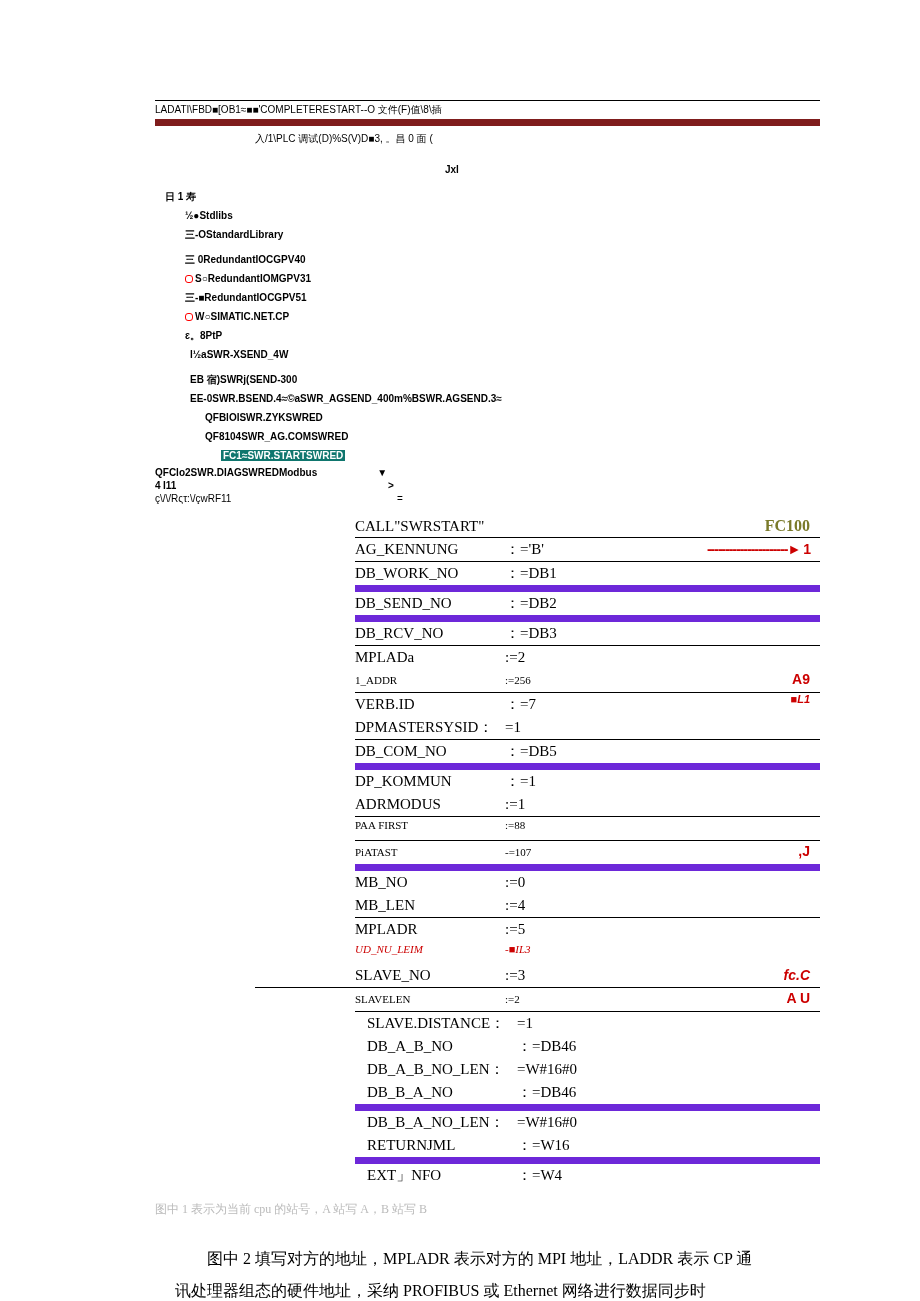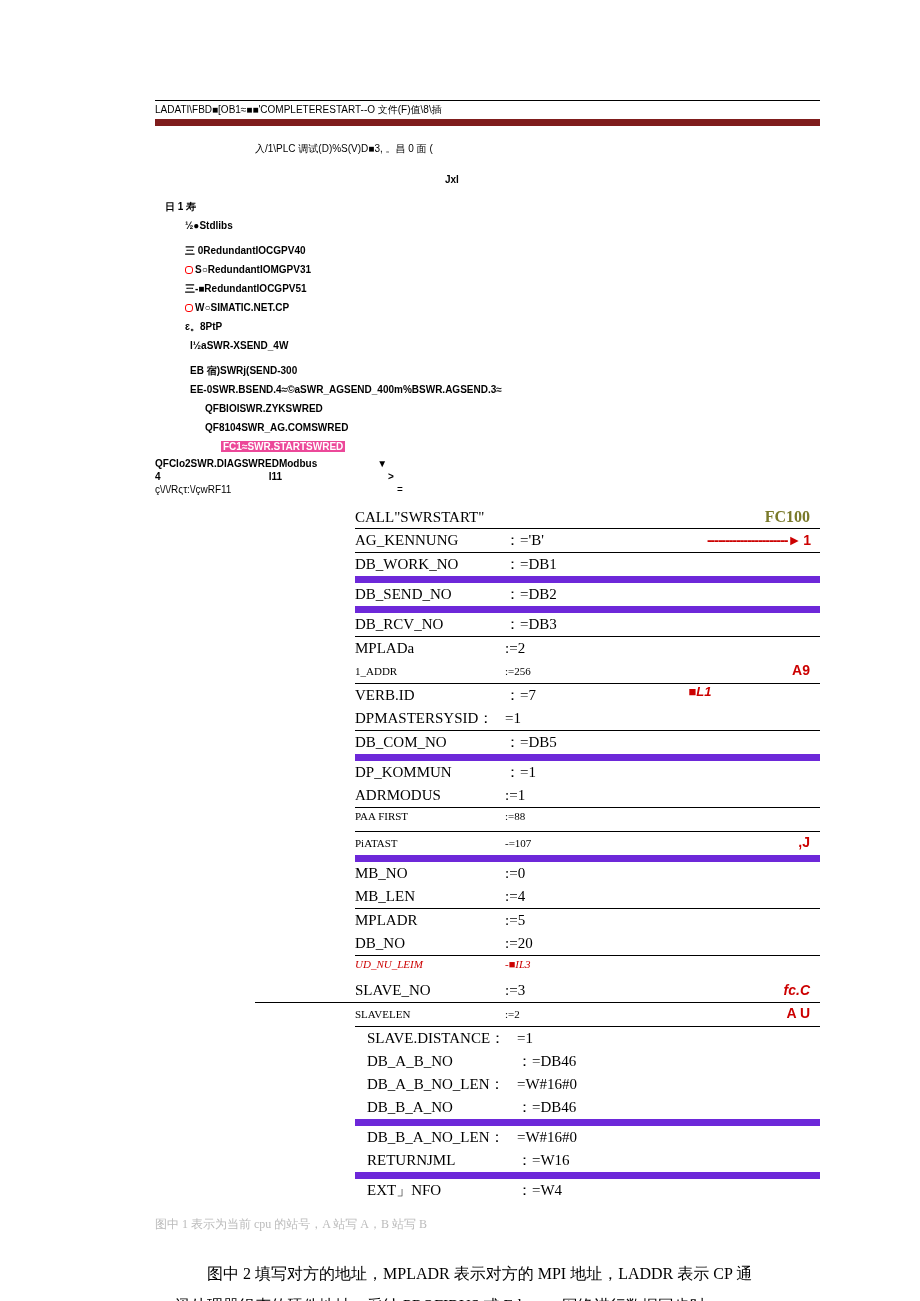--- a/index.html
+++ b/index.html
@@ -1,23 +1,23 @@
 <!DOCTYPE html>
 <html><head>
 <meta charset="utf-8">
 <style>
 body{margin:0;padding:0;background:#fff;font-family:"SimSun","Times New Roman",serif;width:920px}
 .page{padding:100px 100px 40px 155px;font-size:11px;color:#000;position:relative}
 .title-line{font-size:10px;font-family:Arial,sans-serif;padding:2px 0;border-bottom:7px solid #7f1d1d;margin-bottom:2px}
-.sub1{font-size:10px;font-family:Arial,sans-serif;padding-left:100px;margin-top:16px}
+.sub1{font-size:10px;font-family:Arial,sans-serif;padding-left:100px;margin-top:6px}
 .sub2{font-size:10px;font-family:Arial,sans-serif;padding-left:290px;margin-top:18px;font-weight:bold}
 .tree{font-family:Arial,sans-serif;font-size:10px;margin-top:12px;line-height:1.9;font-weight:bold}
 .t0{padding-left:10px}.t1{padding-left:30px}.t2{padding-left:35px}.t3{padding-left:50px}.t4{padding-left:66px}
 .red-dot{display:inline-block;width:6px;height:6px;border:1px solid red;border-radius:3px;margin-right:2px;vertical-align:middle}
-.hlblue{background:#ec4899;color:#fff;padding:0 2px}
+.hlblue{background:#0f766e;color:#fff;padding:0 2px}
 .trow{display:flex;font-family:Arial,sans-serif;font-size:10px;font-weight:bold;margin-top:2px}
 .trow>div:nth-child(1){width:8px}.trow>div:nth-child(2){width:225px}.trow>div:nth-child(3){width:20px}
 .ocr{font-family:Arial,sans-serif;font-size:10px;margin-top:2px}
 
 .code-block{margin:10px 0 0 200px;font-family:"Times New Roman",serif;font-size:15px;line-height:1.55;position:relative}
 .cr{display:flex;align-items:baseline;height:23px}
 .ck{width:150px;white-space:nowrap;overflow:hidden}
 .cv{width:85px;white-space:nowrap}
 .cra{flex:1;text-align:right;font-family:Arial,sans-serif;font-weight:bold;font-size:14px;color:#cc0000;padding-right:10px}
 .olive{color:#7a7a2a;font-family:"Times New Roman",serif;font-size:16px}
@@ -38,20 +38,21 @@
 
 <div class="page">
   <hr class="full">
   <div class="title-line">LADATI\FBD■[OB1≈■■'COMPLETERESTART--O 文件(F)值\8\插</div>
   <div class="sub1">入/1\PLC 调试(D)%S(V)D■3, 。昌      0 面 (</div>
   <div class="sub2">Jxl</div>
 
   <div class="tree">
     <div class="t0">日 1 寿</div>
     <div class="t1">½●Stdlibs</div>
+    <div class="t1">三-OStandardLibrary</div>
     <div style="height:6px"></div>
     <div class="t1">三 0RedundantIOCGPV40</div>
     <div class="t1"><span class="red-dot"></span><span>S○RedundantIOMGPV31</span></div>
     <div class="t1">三-■RedundantIOCGPV51</div>
     <div class="t1"><span class="red-dot"></span><span>W○SIMATIC.NET.CP</span></div>
     <div class="t1">ɛ。8PtP</div>
     <div class="t2">l½aSWR-XSEND_4W</div>
     <div style="height:6px"></div>
     <div class="t2">EB 宿)SWRj(SEND-300</div>
     <div class="t2">EE-0SWR.BSEND.4≈©aSWR_AGSEND_400m%BSWR.AGSEND.3≈</div>
@@ -59,21 +60,21 @@
     <div class="t3">QF8104SWR_AG.COMSWRED</div>
     <div class="t4"><span class="hlblue">FC1≈SWR.STARTSWRED</span></div>
   </div>
 
   <div class="trow">
     <div style="width:auto;padding-right:60px">QFClo2SWR.DIAGSWREDModbus</div>
     <div>▼</div>
   </div>
   <div class="trow">
     <div>4</div>
-    <div style="text-align:center">I11</div>
+    <div style="text-align:left">I11</div>
     <div>&gt;</div>
   </div>
   <div class="ocr">
     <span>ç\/\/Rςτ:\/çwRF11</span>
     <span style="display:inline-block;width:160px"></span>
     <span>=</span>
   </div>
 
   <div class="code-block" id="code-block">
       <div class="cr underline-strong">
@@ -102,21 +103,21 @@
         <div class="cra "></div>
       </div>
       <div class="cr ">
         <div class="ck">MPLADa</div>
         <div class="cv">:=2</div>
         <div class="cra "></div>
       </div>
       <div class="cr underline-strong mini">
         <div class="ck">1_ADDR</div>
         <div class="cv">:=256</div>
-        <div class="cra ">A9<div class="red-ital mini" style="font-size: 13px; text-align: center;">■L1</div></div>
+        <div class="cra ">A9<div class="red-ital mini" style="font-size: 11px; text-align: right;">■L1</div></div>
       </div>
       <div class="cr ">
         <div class="ck">VERB.ID</div>
         <div class="cv">：=7</div>
         <div class="cra "></div>
       </div>
       <div class="cr underline-strong">
         <div class="ck">DPMASTERSYSID：</div>
         <div class="cv">=1</div>
         <div class="cra "></div>
@@ -152,25 +153,20 @@
         <div class="cra "></div>
       </div>
       <div class="cr underline-strong">
         <div class="ck">MB_LEN</div>
         <div class="cv">:=4</div>
         <div class="cra "></div>
       </div>
       <div class="cr ">
         <div class="ck">MPLADR</div>
         <div class="cv">:=5</div>
-        <div class="cra "></div>
-      </div>
-      <div class="cr underline-strong">
-        <div class="ck">DB_NO</div>
-        <div class="cv">:=20</div>
         <div class="cra "></div>
       </div>
       <div class="cr mini red-ital">
         <div class="ck">UD_NU_LEIM</div>
         <div class="cv">-■IL3</div>
         <div class="cra "></div>
       </div>
       <div class="cr underline-strong" style="position: relative; justify-content: center;">
         <div class="ck">SLAVE_NO</div>
         <div class="cv">:=3</div>

